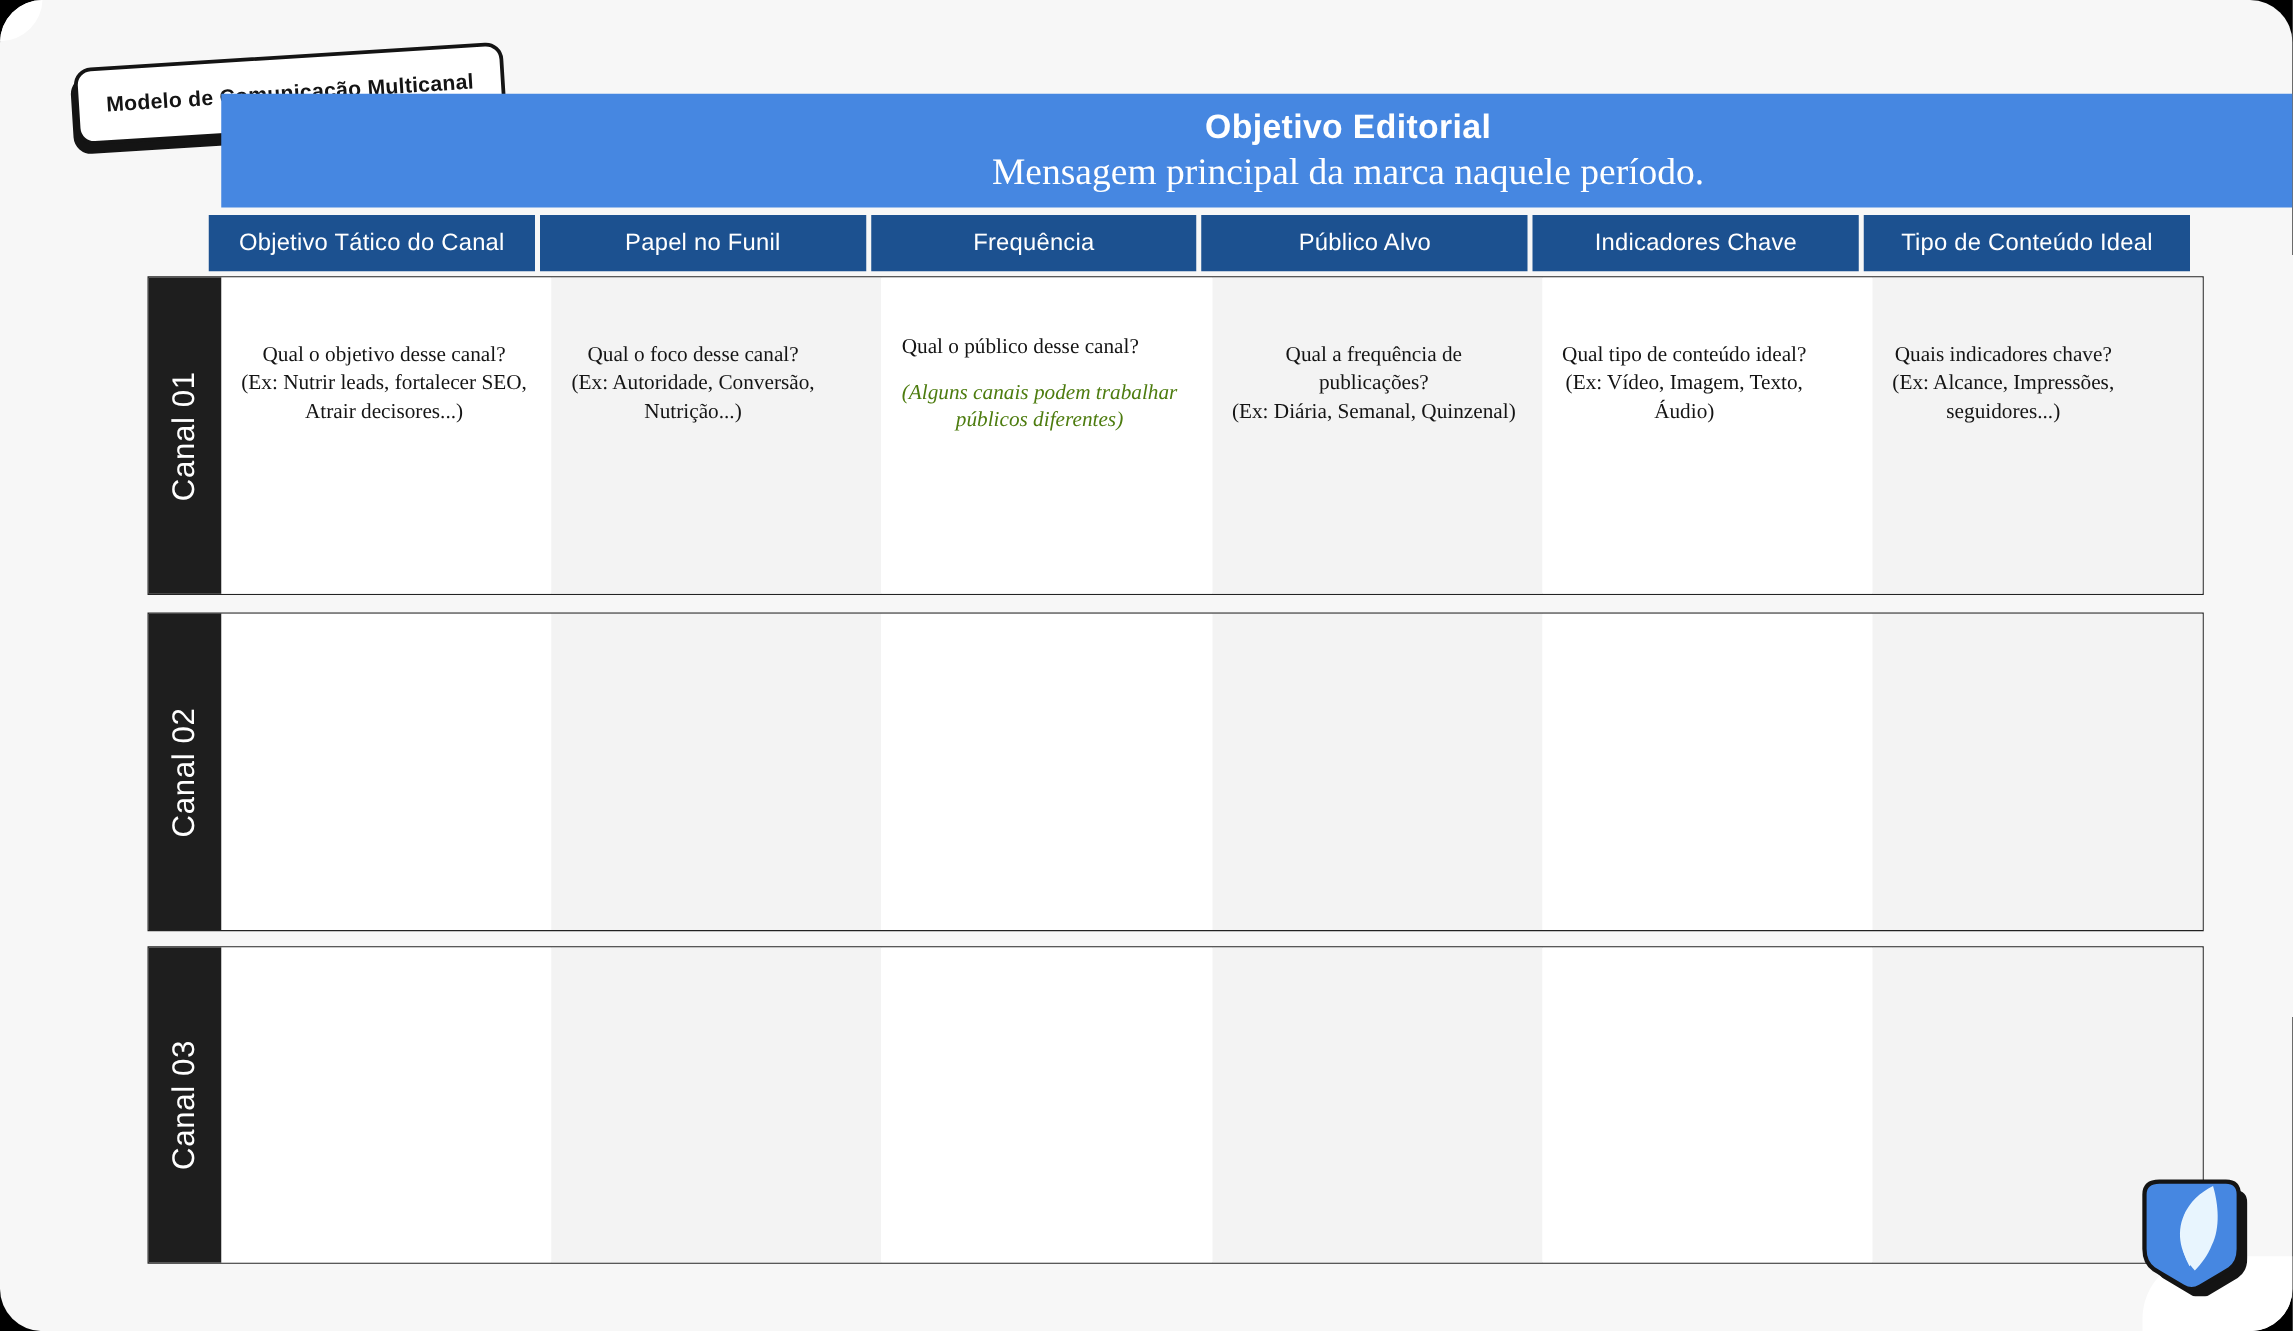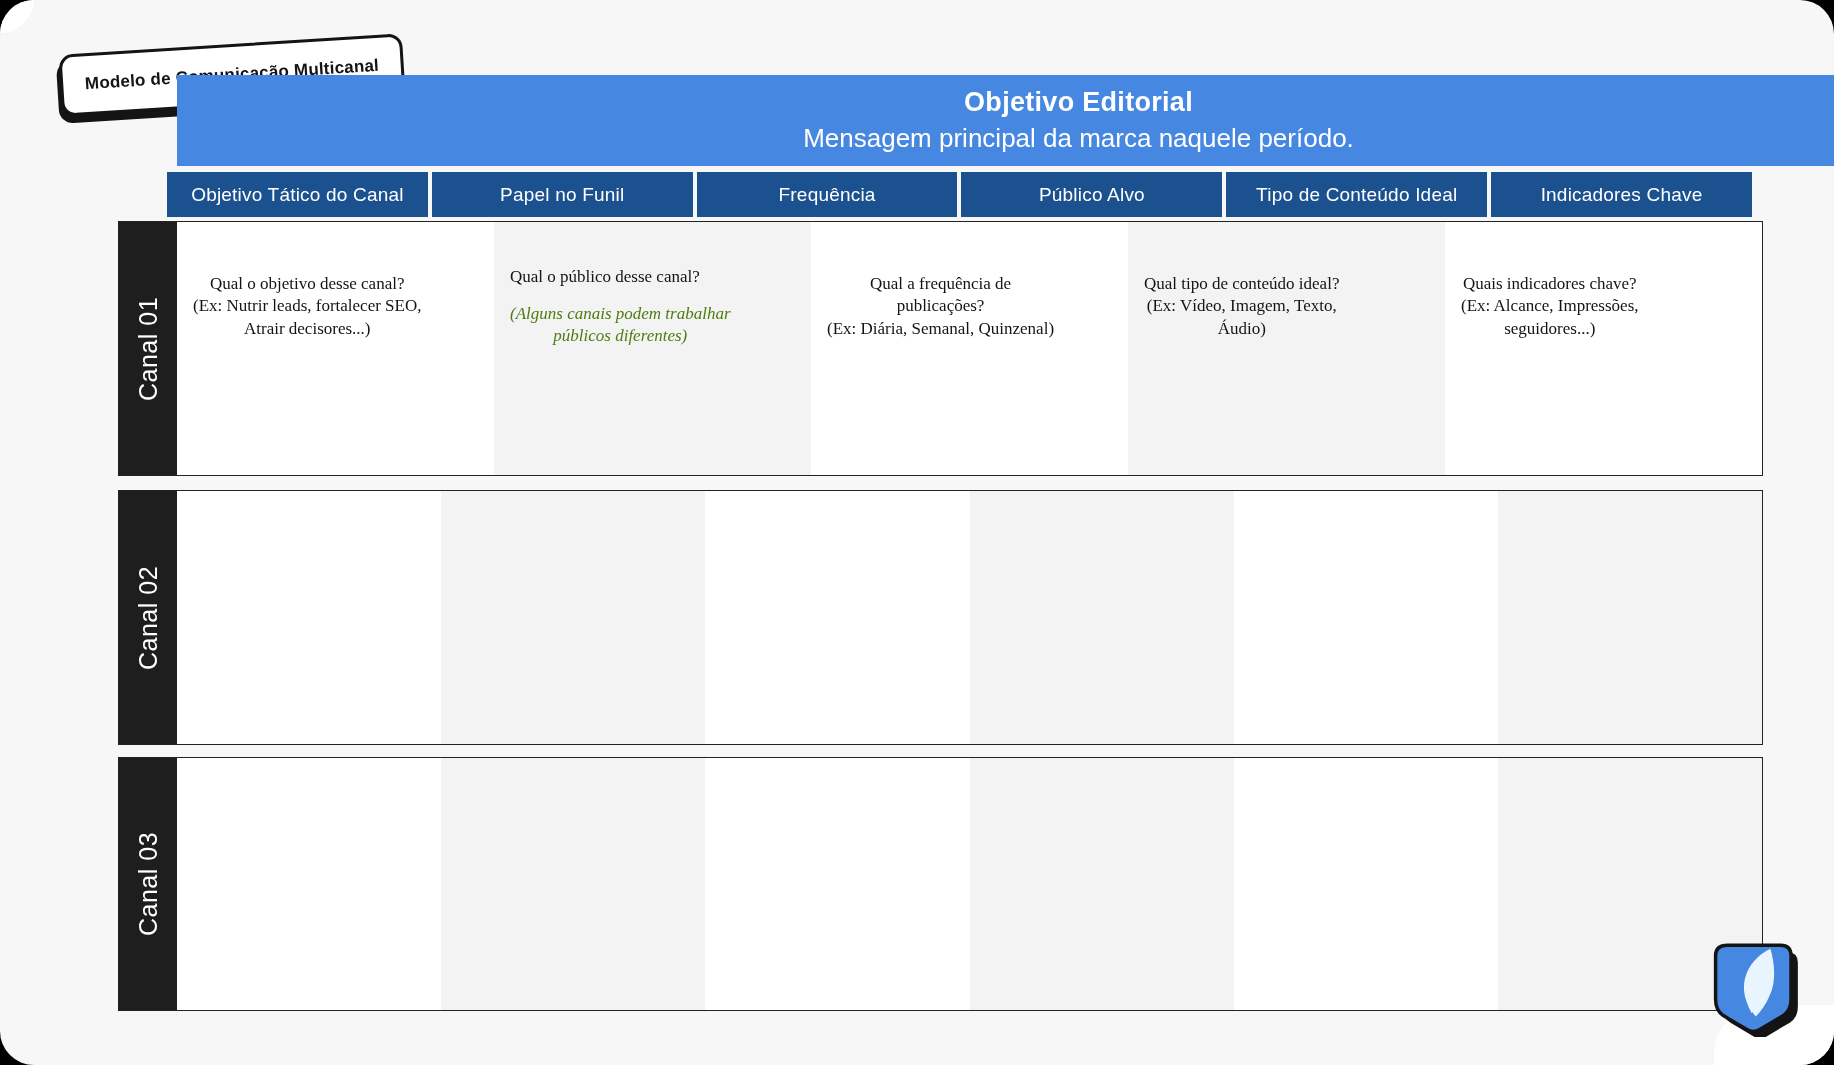--- a/index.html
+++ b/index.html
@@ -12,21 +12,21 @@
   
   .badge{position:absolute;left:60px;top:44px;width:338px;height:56px;background:#ffffff;
     border:3px solid #141414;border-radius:14px;transform:rotate(-3.6deg);
     box-shadow:-3px 7px 0 #141414;display:flex;align-items:center;justify-content:center;}
   .badge span{font-size:17px;font-weight:bold;color:#141414;letter-spacing:.2px;}
 
   
   .banner{position:absolute;left:177px;top:75px;width:1803px;height:91px;background:#4687e1;
     display:flex;flex-direction:column;align-items:center;justify-content:center;color:#fff;}
   .banner .title{font-size:27px;font-weight:bold;letter-spacing:.3px;line-height:1.15;}
-  .banner .subtitle{font-family:Liberation Sans, sans-serif;font-size:26px;margin-top:4px;}
+  .banner .subtitle{font-family:Liberation Serif, serif;font-size:30px;margin-top:4px;}
 
   
   .headers{position:absolute;left:167px;top:172px;width:1585px;height:45px;display:flex;gap:4px;}
   .header-cell{flex:1;background:#1c5190;color:#fff;display:flex;align-items:center;justify-content:center;
     font-size:19px;letter-spacing:.2px;}
 
   
   .row{position:absolute;left:118px;width:1645px;border:1px solid #232323;box-sizing:border-box;
     display:flex;background:#fff;}
   .row.r1{top:221px;height:255px;}
@@ -63,32 +63,38 @@
   <div class="banner">
     <div class="title">Objetivo Editorial</div>
     <div class="subtitle">Mensagem principal da marca naquele período.</div>
   </div>
 
   <div class="headers">
     <div class="header-cell">Objetivo Tático do Canal</div>
     <div class="header-cell">Papel no Funil</div>
     <div class="header-cell">Frequência</div>
     <div class="header-cell">Público Alvo</div>
+    <div class="header-cell">Indicadores Chave</div>
     <div class="header-cell">Tipo de Conteúdo Ideal</div>
-    <div class="header-cell">Indicadores Chave</div>
   </div>
 
   <div class="row r1">
     <div class="row-label">
       <span>Canal 01</span>
     </div>
     <div class="cell">
       <div class="cell-text">Qual o objetivo desse canal?
 (Ex: Nutrir leads, fortalecer SEO,
 Atrair decisores...)</div>
+
+    </div>
+    <div class="cell">
+      <div class="cell-text">Qual o foco desse canal?
+(Ex: Autoridade, Conversão,
+Nutrição...)</div>
 
     </div>
     <div class="cell">
       <div class="cell-text">Qual o público desse canal?</div>
       <div class="cell-note">(Alguns canais podem trabalhar
 públicos diferentes)</div>
     </div>
     <div class="cell">
       <div class="cell-text">Qual a frequência de
 publicações?

